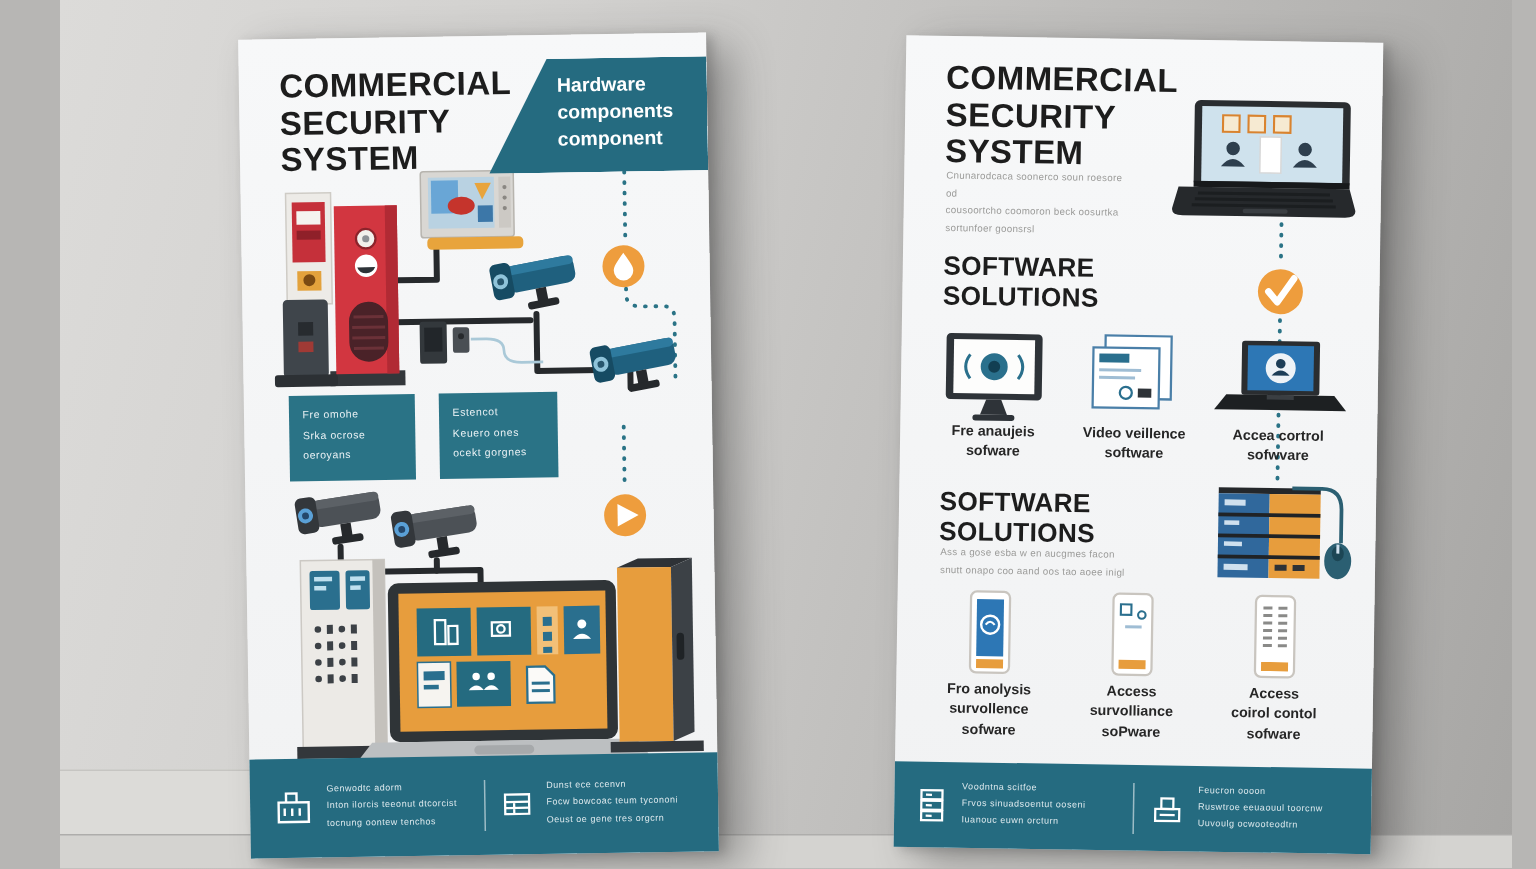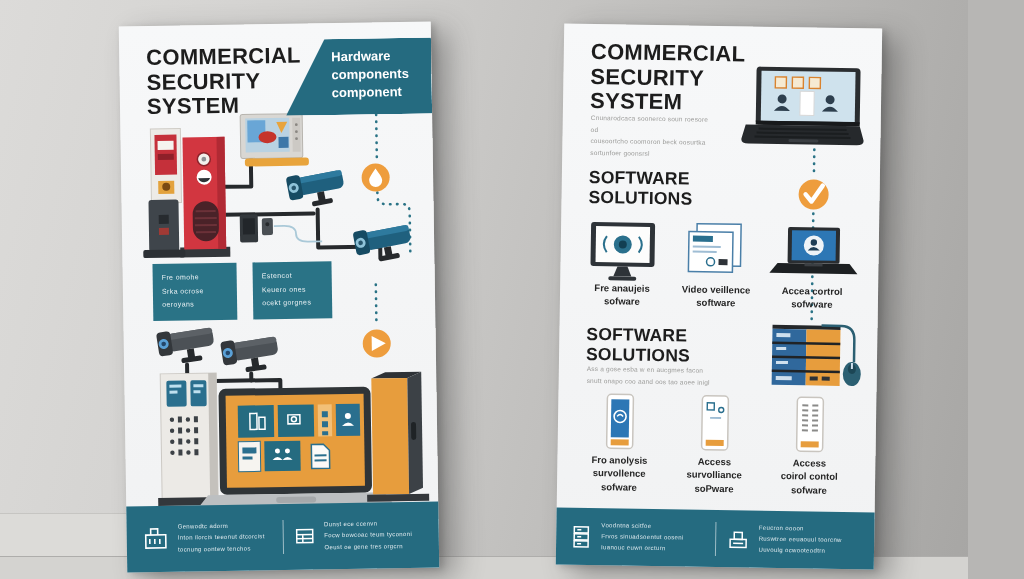--- a/index.html
+++ b/index.html
@@ -1,19 +1,20 @@
 <!DOCTYPE html>
 <html><head>
 <meta charset="utf-8">
 <style>
   html,body { margin:0; padding:0; background:#b7b6b4; }
   .scene {
     position:relative; width:968px; height:579px; overflow:hidden;
     background:linear-gradient(104deg,#dcdbd9 0%,#d2d1cf 30%,#bdbcba 65%,#a7a6a4 100%);
     font-family:"Liberation Sans", sans-serif;
+    margin-left:40px;
   }
   .floor { position:absolute; left:0; bottom:0; width:100%; height:22px;
     background:#d4d3d0; border-top:1px solid #aeadab; }
   .baseboard { position:absolute; left:0; bottom:20px; width:150px; height:44px;
     background:#dcdbd8; border-top:1px solid #c6c5c2; border-bottom:1px solid #b5b4b1; }
 
   .poster { position:absolute; background:linear-gradient(180deg,#f7f8f9,#f1f2f3);
     box-shadow:16px 10px 28px rgba(55,55,55,.42), 4px 2px 7px rgba(55,55,55,.25); }
   .poster-left  { left:123px; top:24px; width:312px; height:546px; transform:rotate(-0.9deg); }
   .poster-right { left:560px; top:26px; width:318px; height:541px; transform:rotate(0.9deg); }

